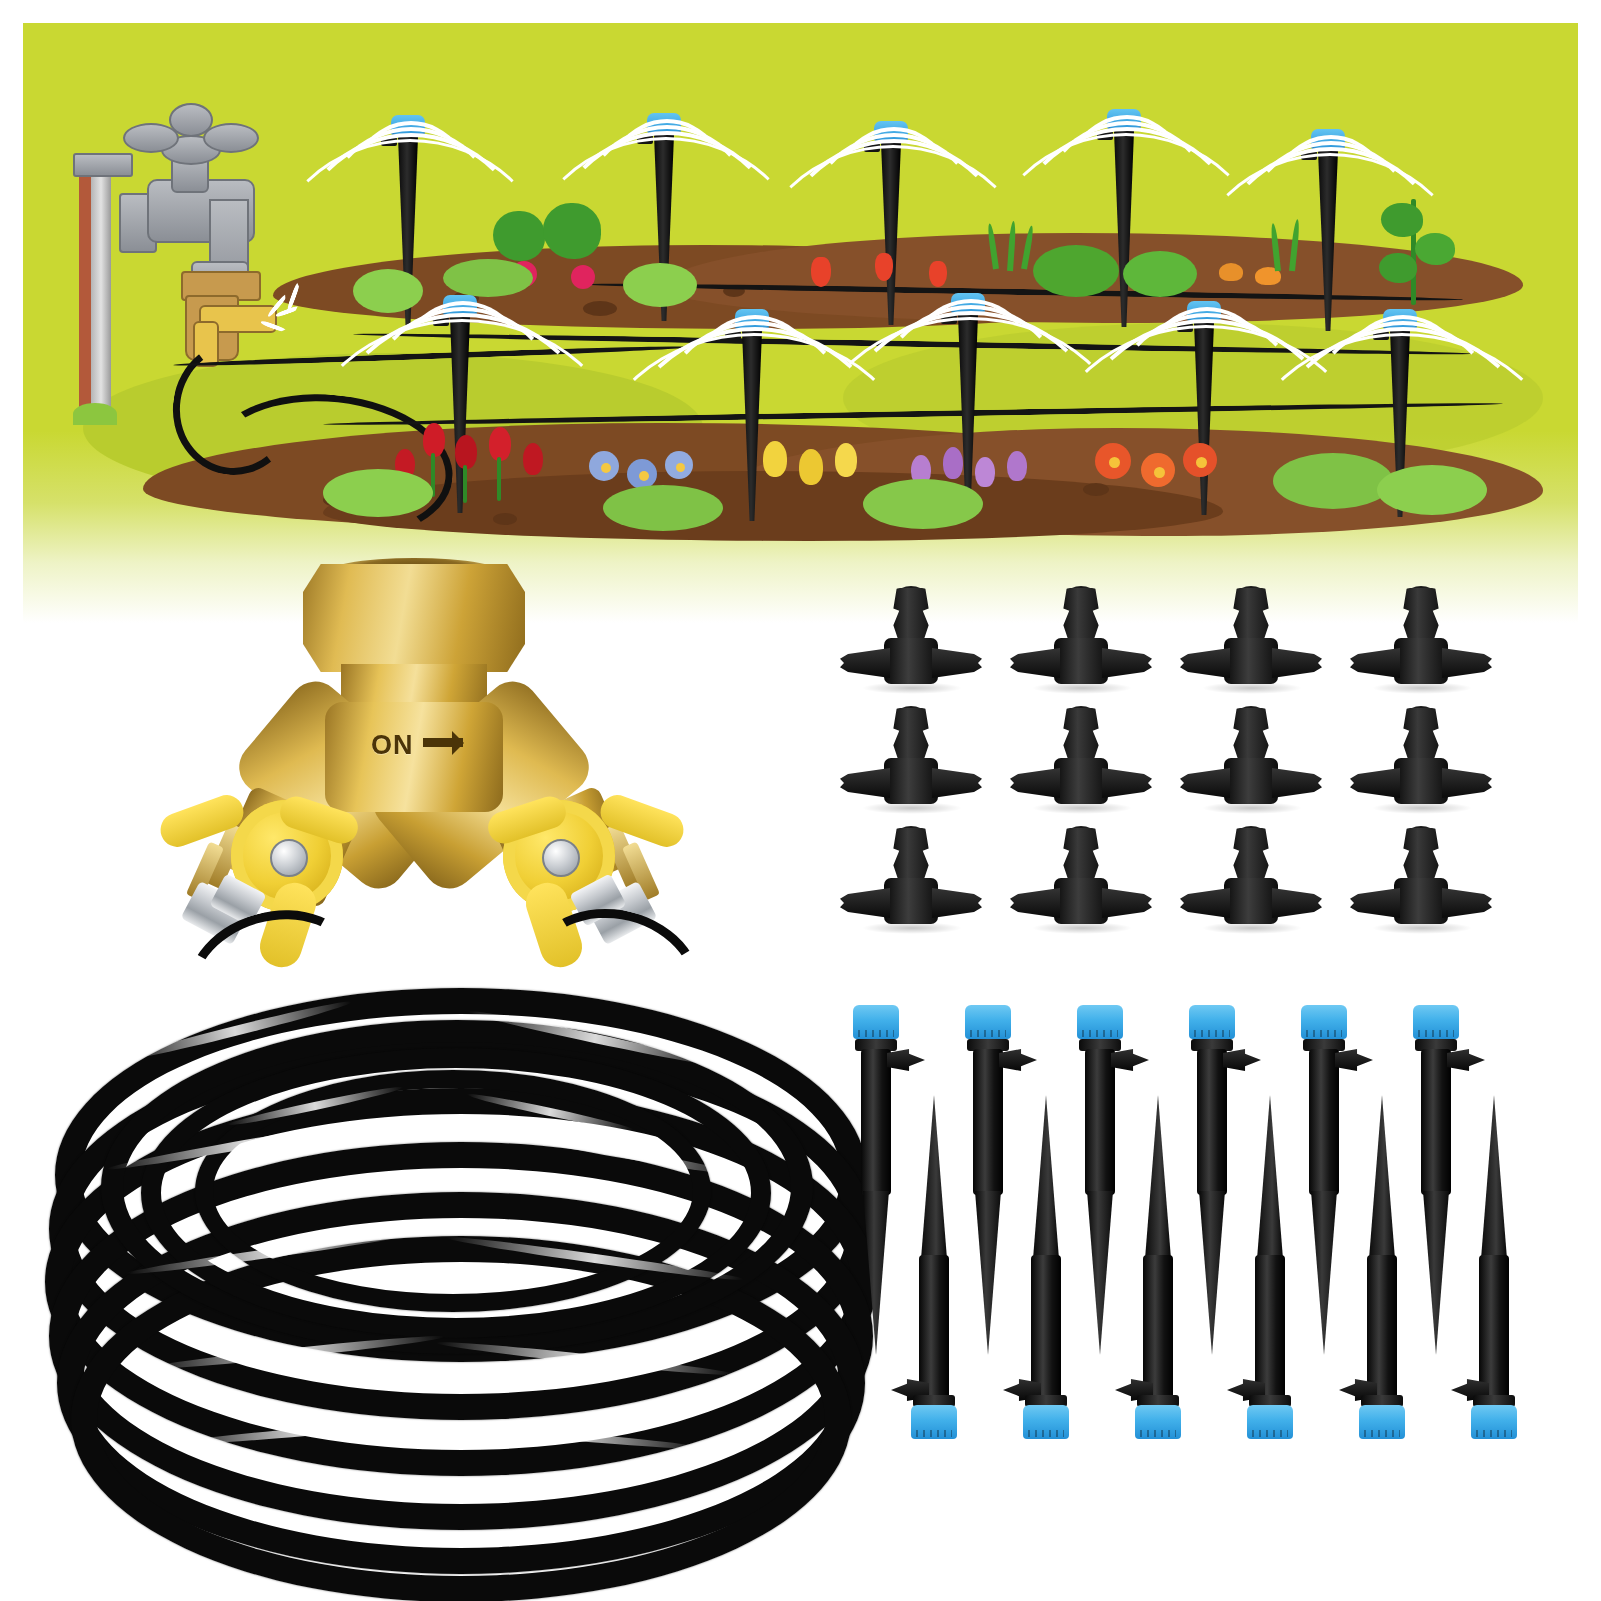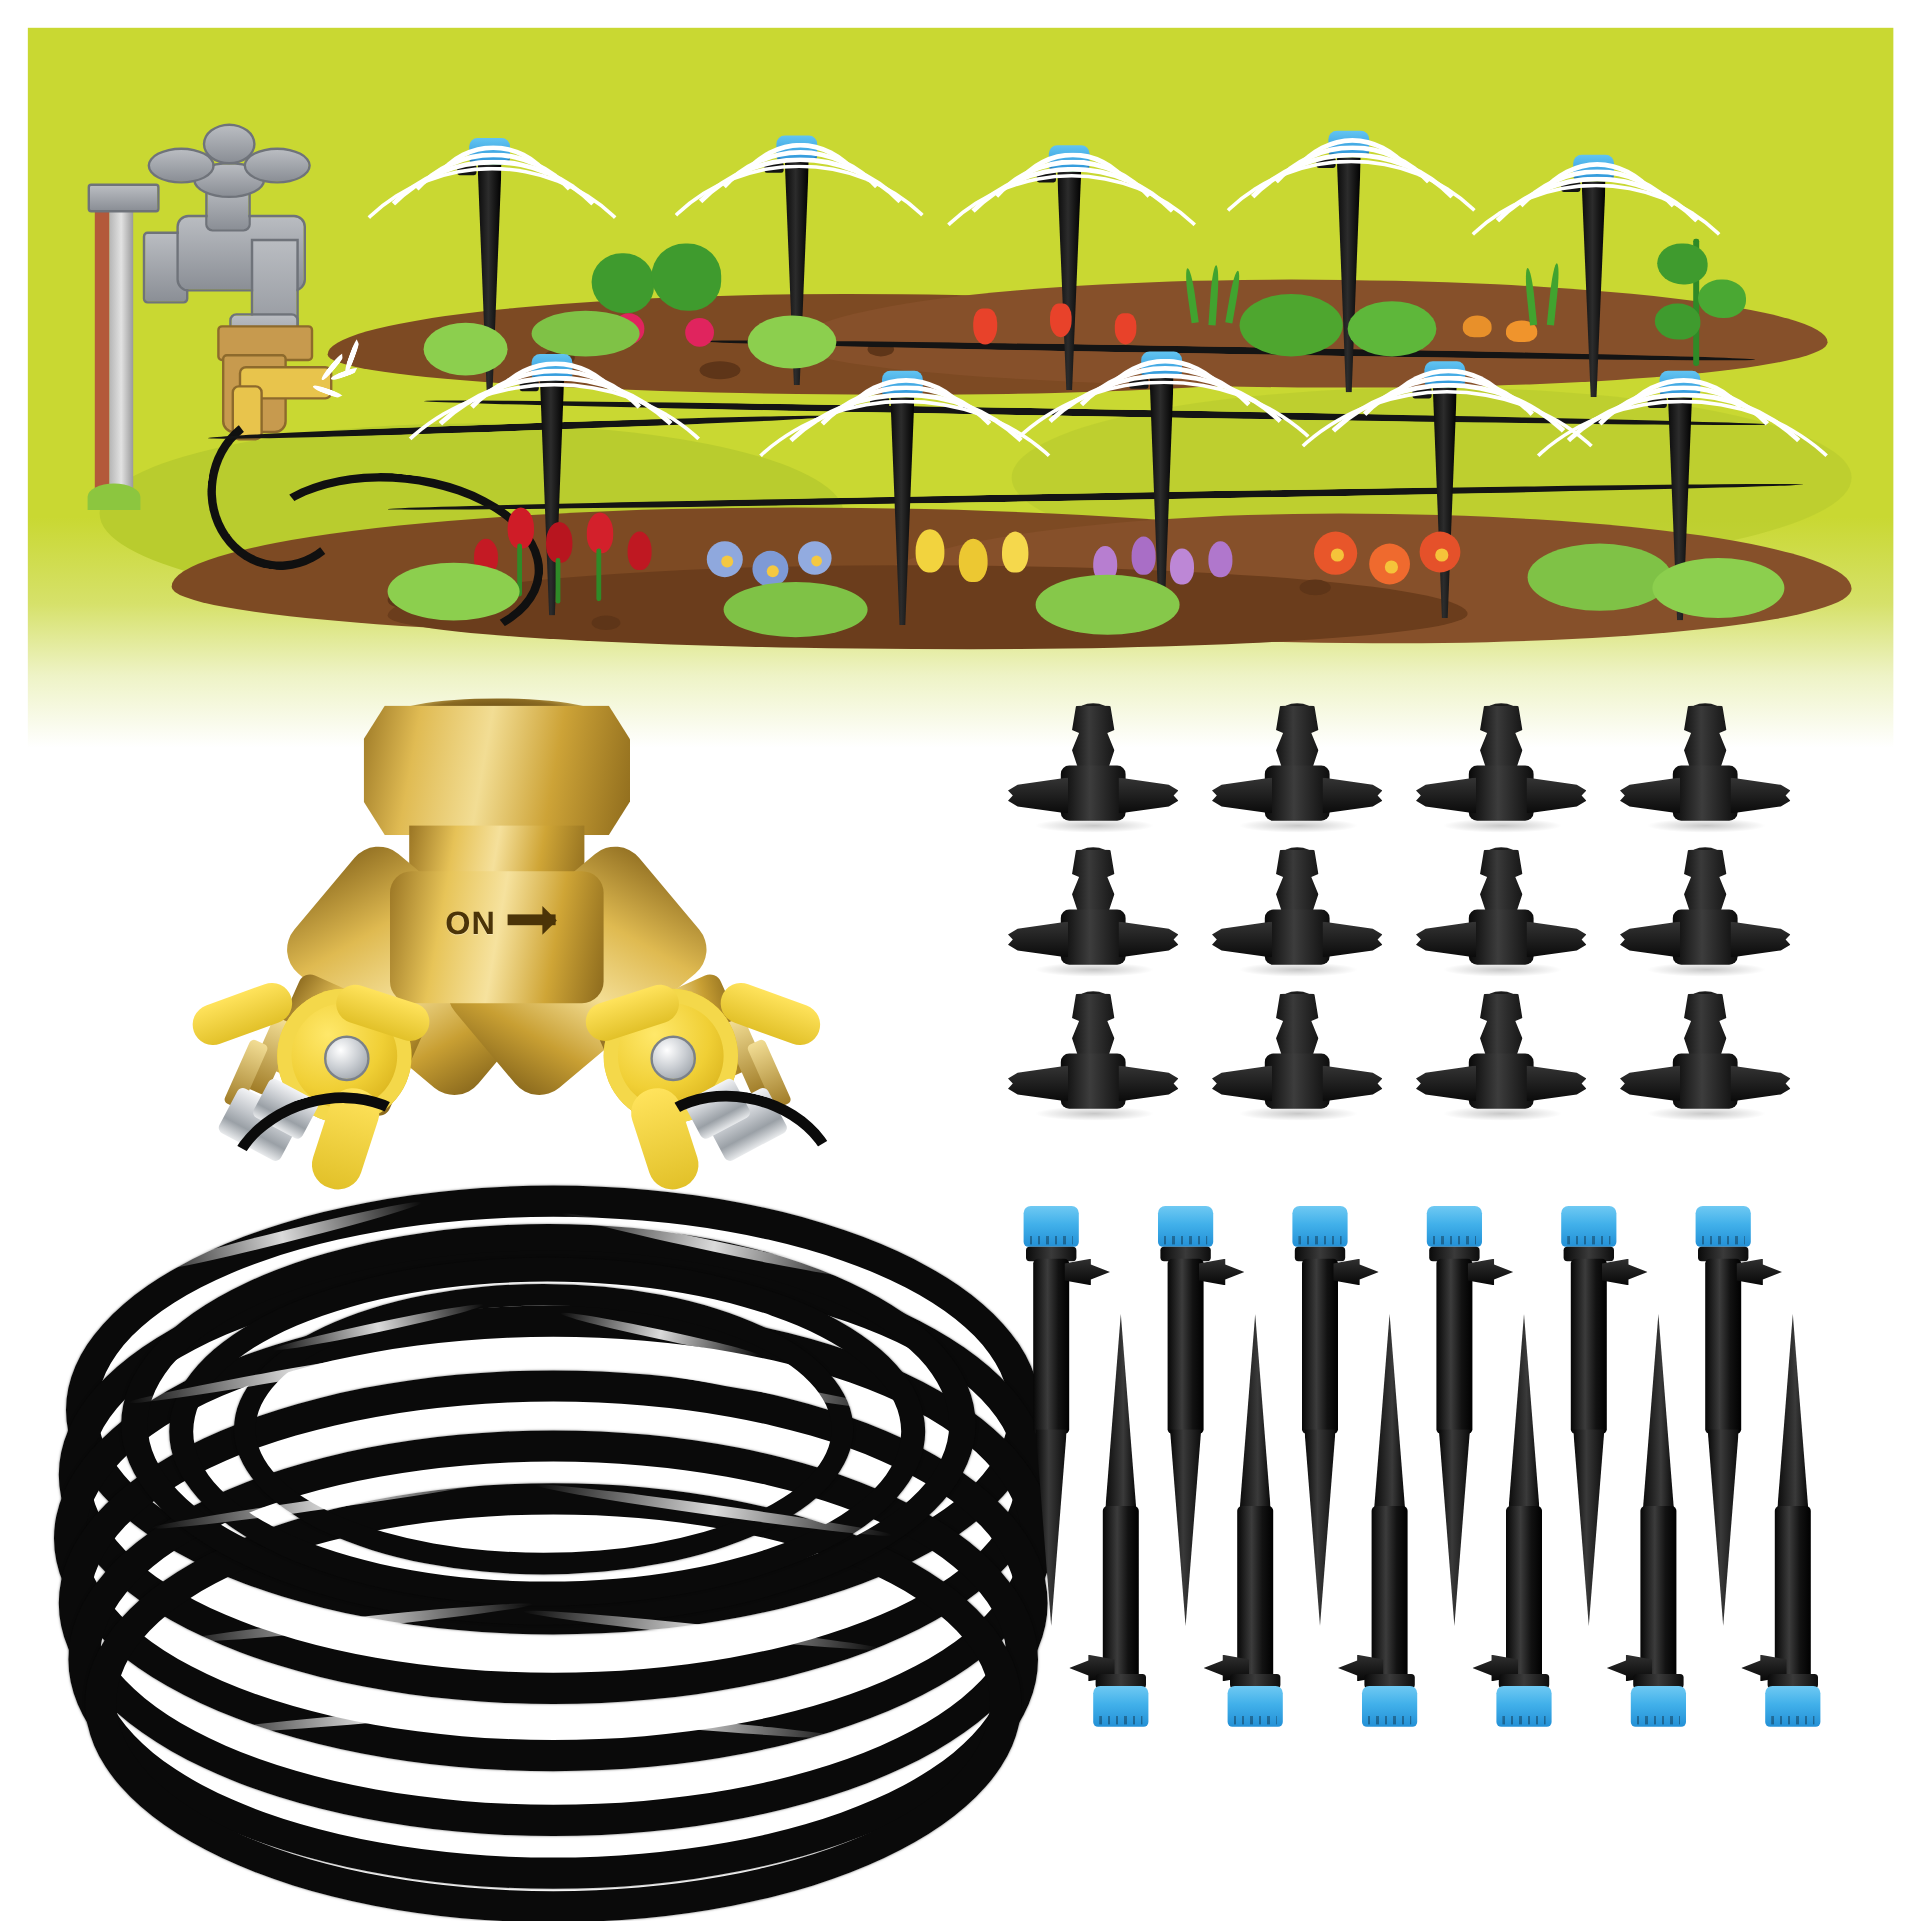--- a/index.html
+++ b/index.html
@@ -43,21 +43,21 @@
   .fx{position:absolute;}
   .post{position:absolute;background:linear-gradient(90deg,#b5b5b5,#e2e2e2 50%,#9a9a9a);}
   .postred{position:absolute;background:#b3593a;}
   .metal{position:absolute;background:linear-gradient(180deg,#b9bcc1,#8b8f96);border:2px solid #6f737a;}
   .nozzle{position:absolute;background:#c79a4e;border:2px solid #8d6a2c;}
   .nozzle.y{background:#e8c44c;}
   .hose{position:absolute;border:7px solid #101010;border-radius:50%;
         border-top-color:transparent;border-right-color:transparent;}
 
   
-  #valve{position:absolute;left:175px;top:576px;width:500px;height:430px;}
+  #valve{position:absolute;left:175px;top:552px;width:500px;height:430px;}
   .hexnut{position:absolute;left:128px;top:12px;width:222px;height:108px;
      background:linear-gradient(100deg,#9e7a27,#e0bb53 20%,#f2dd94 45%,#cda337 70%,#8f6c1d);
      border-radius:16px/10px;
      clip-path:polygon(8% 0,92% 0,100% 26%,100% 74%,92% 100%,8% 100%,0 74%,0 26%);}
   .nutbore{position:absolute;left:146px;top:6px;width:186px;height:34px;border-radius:50%;
      background:radial-gradient(ellipse at 50% 40%,#5d4310 0%,#8a6a22 45%,#e4c768 70%,#f7e7a8 100%);}
   .neck{position:absolute;left:166px;top:112px;width:146px;height:72px;
      background:linear-gradient(100deg,#9a7524,#e6c257 25%,#f5e09b 48%,#cfa536 72%,#8c6a1d);}
   .yleft{position:absolute;left:72px;top:168px;width:200px;height:130px;
      background:linear-gradient(110deg,#8e6c20,#dfba51 30%,#f3dd93 55%,#c89f33 78%,#84641b);

